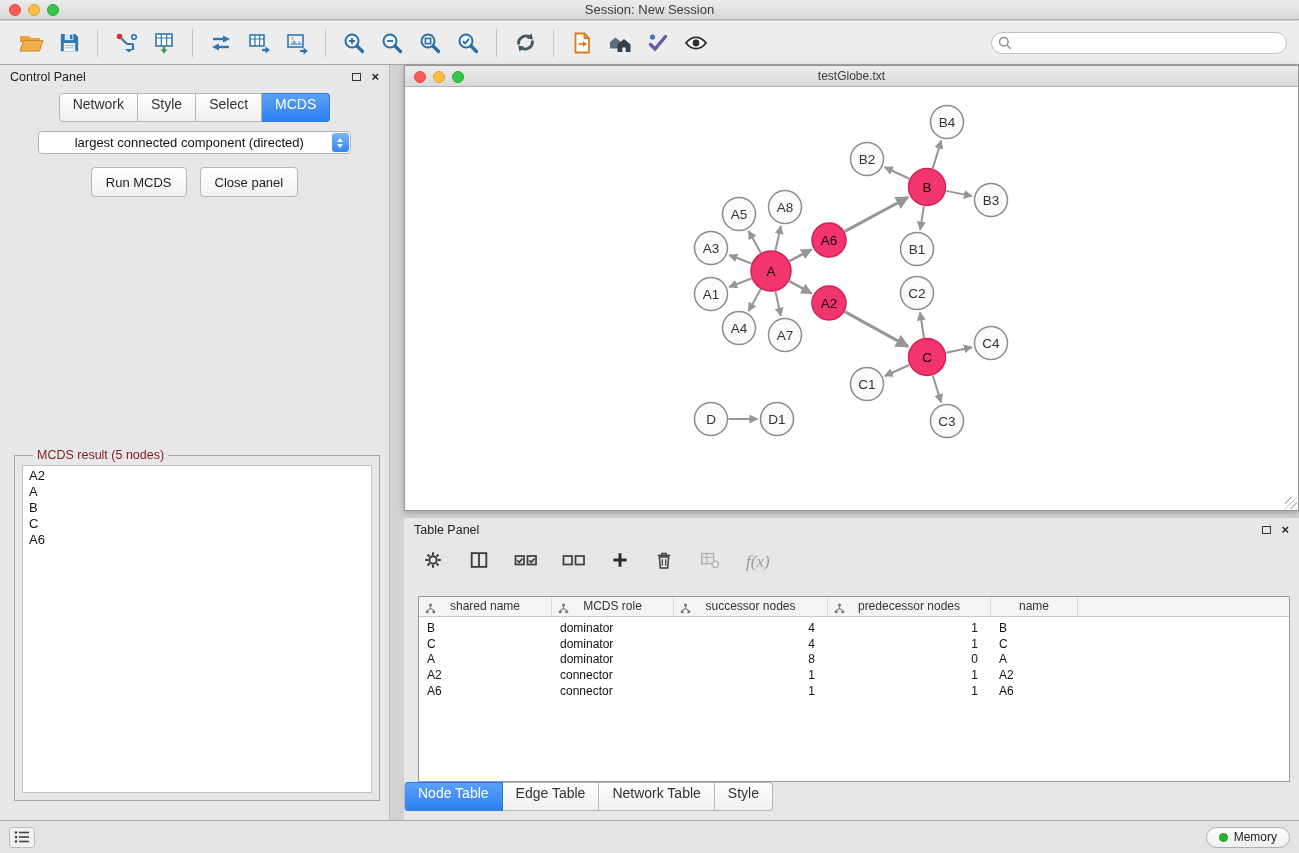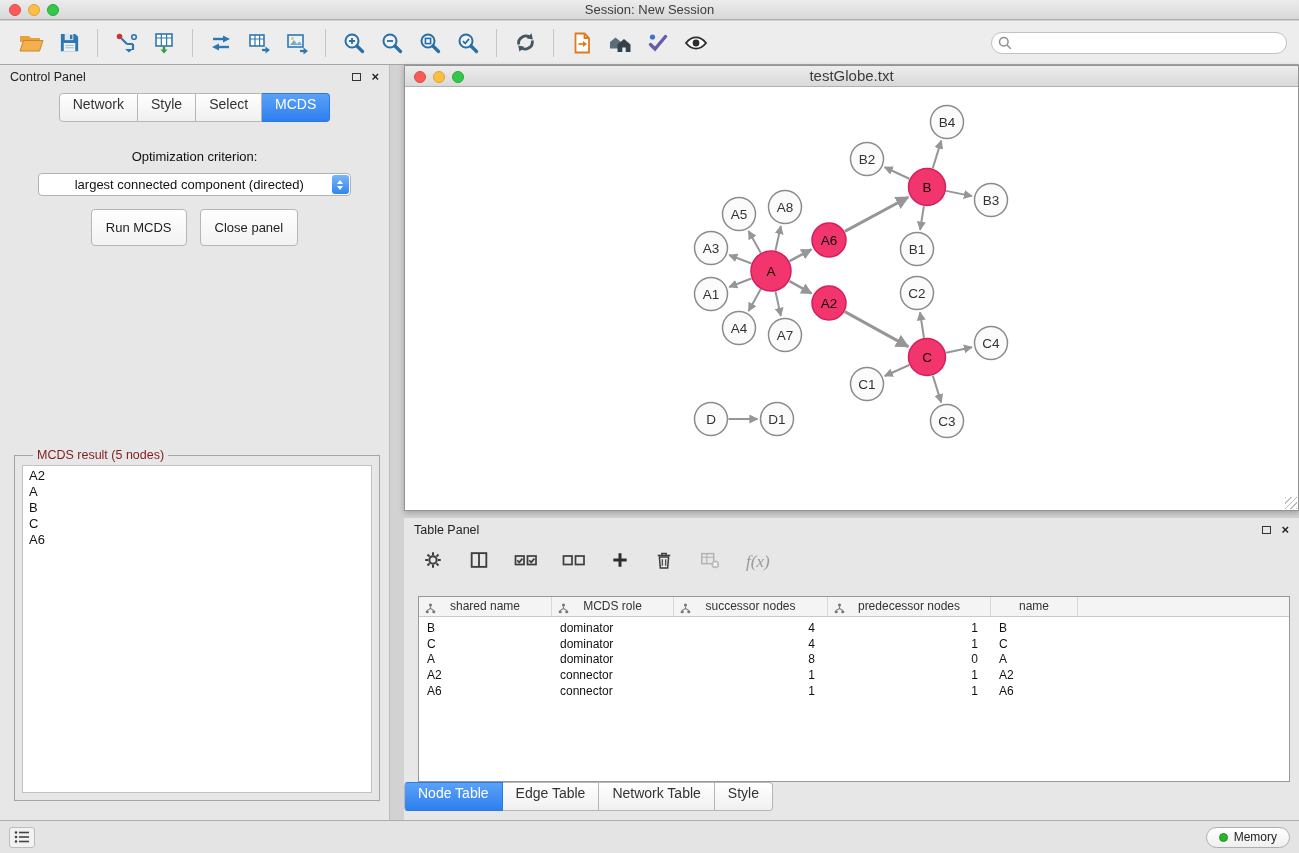--- a/index.html
+++ b/index.html
@@ -64,21 +64,21 @@
   .dropdown .dval { flex:1; white-space:nowrap; overflow:hidden; }
   .stepper {
     width:17px; height:19px; margin-right:1.5px; border-radius:3px;
     background:linear-gradient(#7ab5f9,#2e86f2);
     display:flex; flex-direction:column; align-items:center; justify-content:center; gap:2px;
   }
   .tri-up { width:0; height:0; border-left:3.5px solid transparent; border-right:3.5px solid transparent; border-bottom:4px solid #fff; }
   .tri-dn { width:0; height:0; border-left:3.5px solid transparent; border-right:3.5px solid transparent; border-top:4px solid #fff; }
   .btn-row { display:flex; justify-content:center; gap:13px; margin-top:13px; }
   .btn {
-    height:37px; line-height:19px; padding:0 14px; font-size:13px; color:#222;
+    height:30px; line-height:19px; padding:0 14px; font-size:13px; color:#222;
     background:linear-gradient(#ffffff,#f2f2f2); border:1px solid #b6b6b6; border-radius:4px;
   }
   .groupbox { position:absolute; left:14px; right:9px; top:390px; bottom:19px; border:1px solid #a5a5a5; }
   .group-legend {
     position:absolute; top:-8px; left:18px; background:#e7e7e7; padding:0 4px;
     font-size:12.5px; color:#7f1d1d;
   }
   .result-list {
     position:absolute; left:7px; right:7px; top:9px; bottom:7px;
     background:#fff; border:1px solid #c2c2c2; padding:2px 6px; overflow:hidden;
@@ -86,21 +86,21 @@
   .result-item { font-size:13px; line-height:16px; color:#111; }
   
   .net-window {
     position:absolute; left:404px; top:65px; width:895px; height:446px;
     background:#fff; border:1px solid #949494; box-shadow:0 2px 6px rgba(0,0,0,0.25);
   }
   .nw-titlebar {
     position:relative; height:21px; background:linear-gradient(#ededed,#d9d9d9);
     border-bottom:1px solid #b0b0b0;
   }
-  .nw-title { text-align:center; font-size:15px; line-height:20px; color:#3c3c3c; }
+  .nw-title { text-align:center; font-size:12px; line-height:20px; color:#3c3c3c; }
   .nw-canvas { position:absolute; top:22px; left:0; right:0; bottom:0; background:#fff; overflow:hidden; }
   .nw-canvas svg { display:block; }
   .resize-grip {
     position:absolute; right:1px; bottom:1px; width:12px; height:12px;
     background:repeating-linear-gradient(135deg,#bdbdbd 0 1px,transparent 1px 4px);
   }
   
   .table-panel { position:absolute; left:404px; top:518px; width:895px; bottom:33px; background:#e7e7e7; }
   .tp-toolbar { display:flex; align-items:center; gap:24px; padding:8px 0 6px 18px; height:42px; }
   .fx { font-family:"Liberation Serif", serif; font-style:italic; font-size:17px; color:#9a9a9a; }
@@ -292,21 +292,20 @@
     <span class="spacer"></span>
     <span class="float-ic"></span>
     <span class="close-ic">×</span>
   </div>
   <div class="cp-tabs">
       <div class="seg">Network</div>
       <div class="seg">Style</div>
       <div class="seg">Select</div>
       <div class="seg seg-sel">MCDS</div>
     </div>
-  <div class="opt-label">Optimization criterion:</div>
   <div class="dropdown">
     <span class="dval">largest connected component (directed)</span>
     <span class="stepper">
         <span class="tri-up"></span>
         <span class="tri-dn"></span>
       </span>
   </div>
   <div class="btn-row">
     <button class="btn">Run MCDS</button>
     <button class="btn">Close panel</button>

